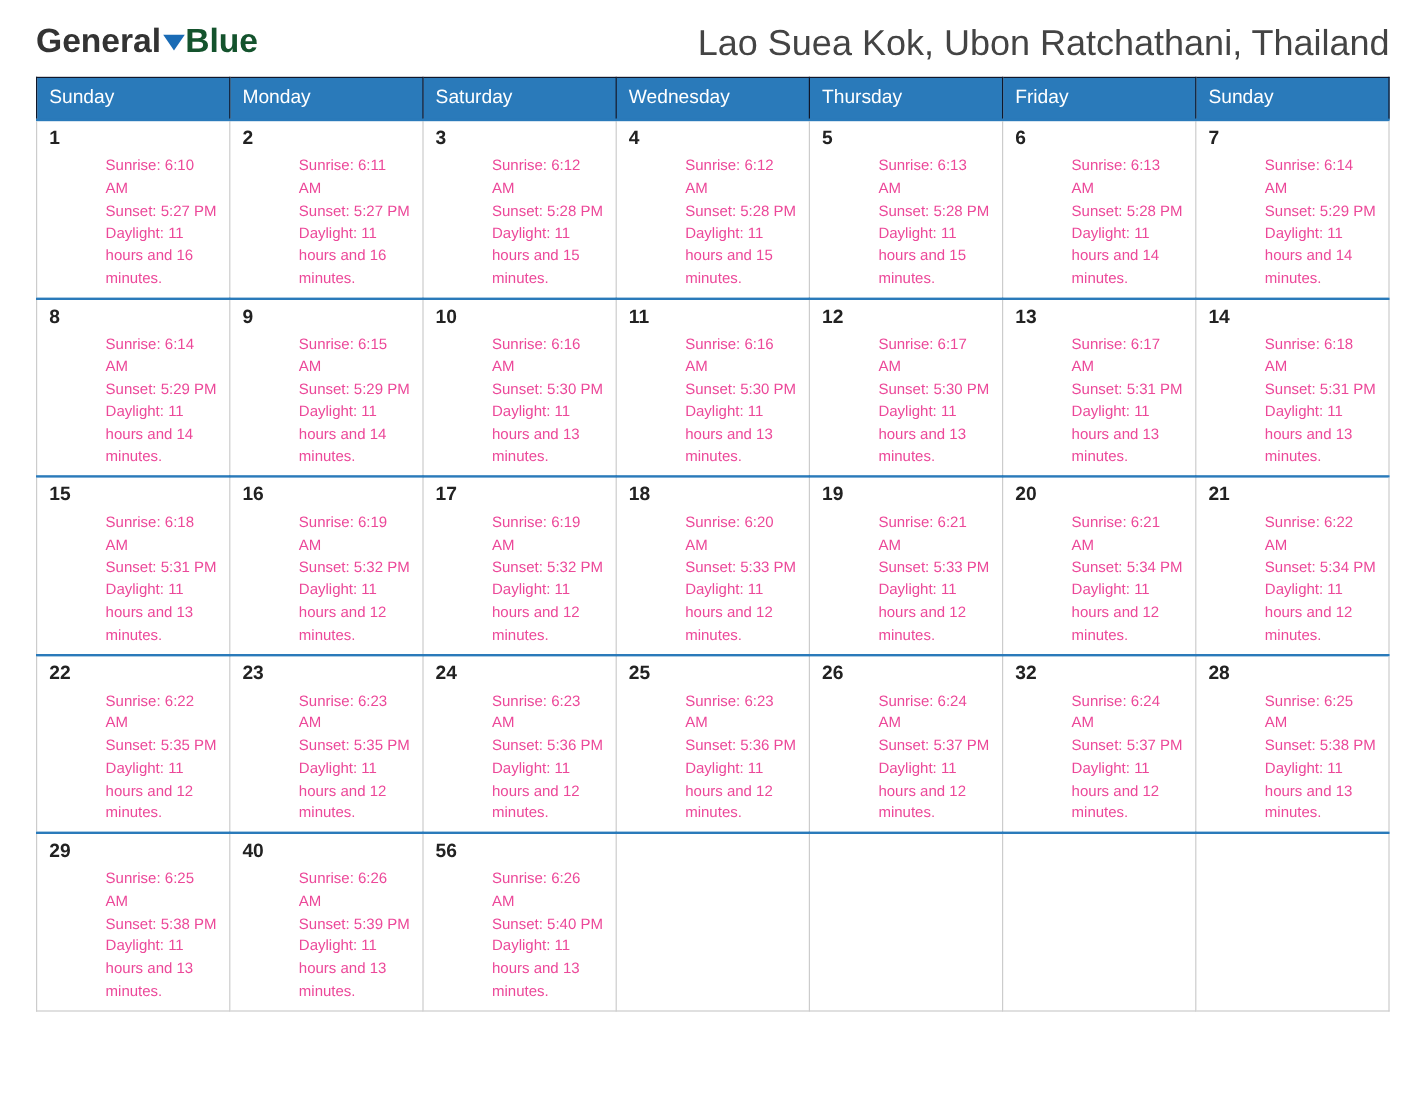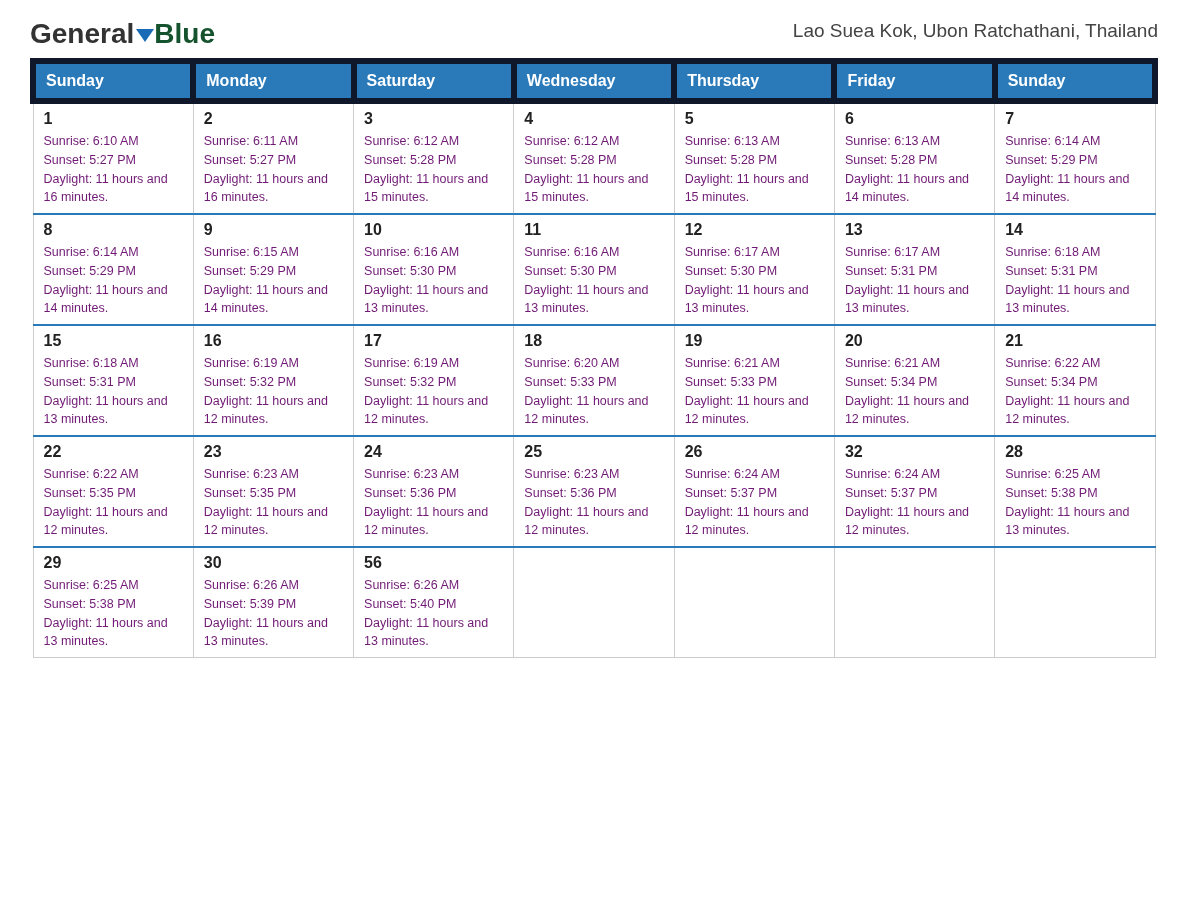--- a/index.html
+++ b/index.html
@@ -34,57 +34,58 @@
     }
     .title-block {
       text-align: right;
     }
     .month-title {
       font-size: 52px;
       font-weight: normal;
       color: #222;
     }
     .location-title {
-      font-size: 19px;
+      font-size: 30px;
       color: #444;
     }
     table {
       width: 100%;
       border-collapse: collapse;
       margin-top: 10px;
     }
     thead tr th {
       background-color: #2a7aba;
       color: #fff;
       text-align: left;
       padding: 8px 10px;
       font-size: 16px;
-      font-weight: bold;
-      border: 6px solid #0f172a;
+      font-weight: normal;
+      border: 1px solid #0f172a;
     }
     tbody tr td {
       vertical-align: top;
       padding: 6px 10px;
       border: 1px solid #ccc;
       font-size: 13px;
       color: #333;
       height: 110px;
       width: 14.28%;
     }
     tbody tr td .day-num {
       font-size: 16px;
       font-weight: bold;
       color: #222;
       display: block;
       margin-bottom: 4px;
     }
     tbody tr td .day-info {
       font-size: 12.5px;
-      color: #701a75;
+      color: #ec4899;
       line-height: 1.5;
+      margin-left: 47px;
     }
     tbody tr {
       border-top: 2px solid #2a7aba;
     }
     .empty-cell {
       background: #fff;
     }
   </style>
 </head>
 <body>
@@ -349,21 +350,21 @@
       <tr>
         <td>
         <span class="day-num">29</span>
         <div class="day-info">
           Sunrise: 6:25 AM<br>
           Sunset: 5:38 PM<br>
           Daylight: 11 hours and 13 minutes.
         </div>
       </td>
         <td>
-        <span class="day-num">30</span>
+        <span class="day-num">40</span>
         <div class="day-info">
           Sunrise: 6:26 AM<br>
           Sunset: 5:39 PM<br>
           Daylight: 11 hours and 13 minutes.
         </div>
       </td>
         <td>
         <span class="day-num">56</span>
         <div class="day-info">
           Sunrise: 6:26 AM<br>

